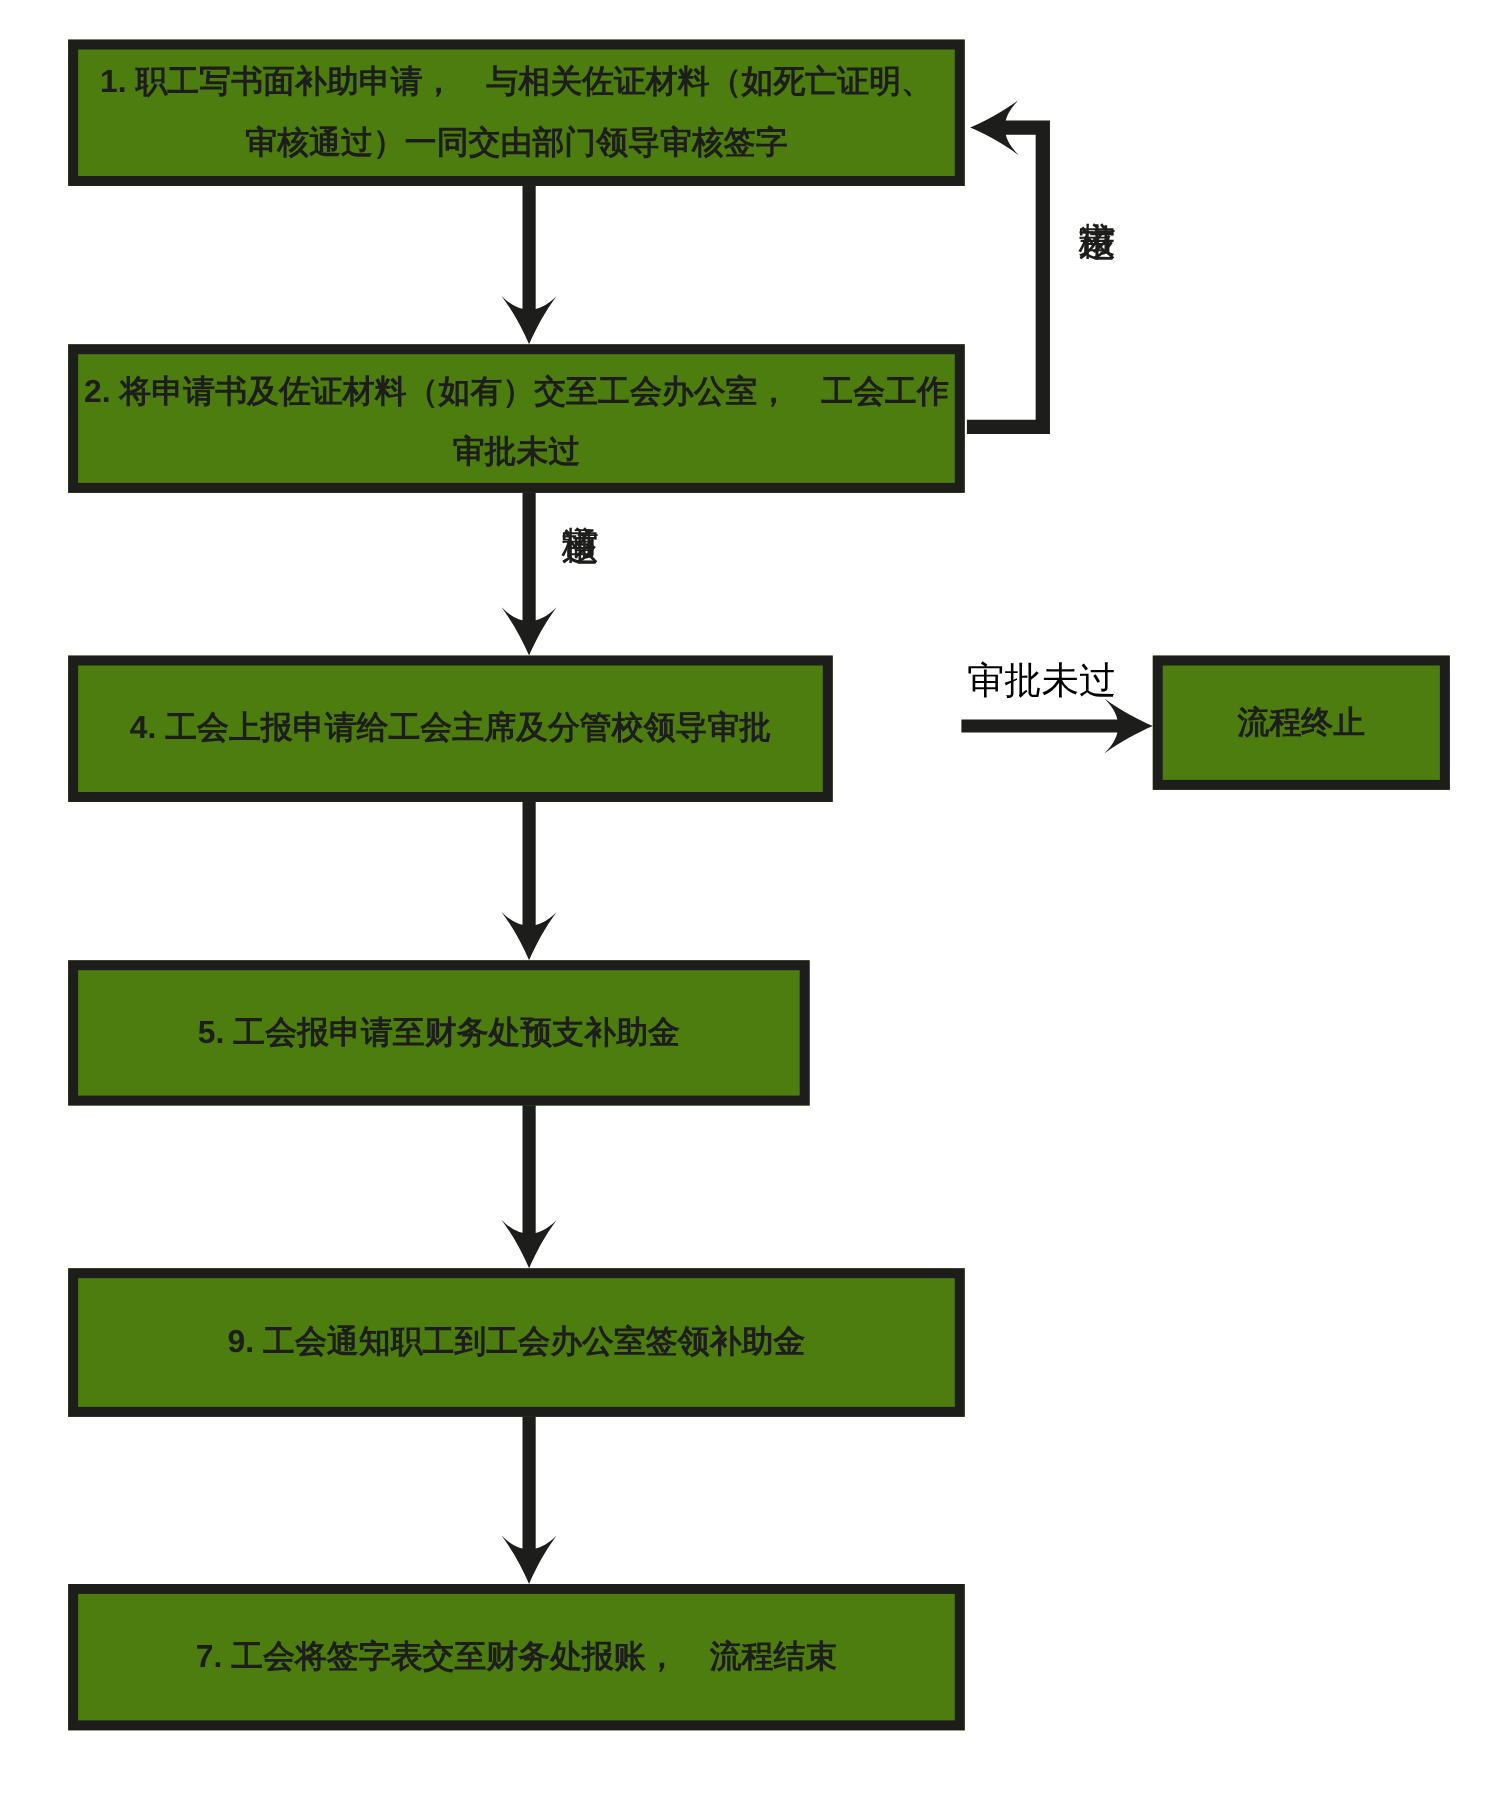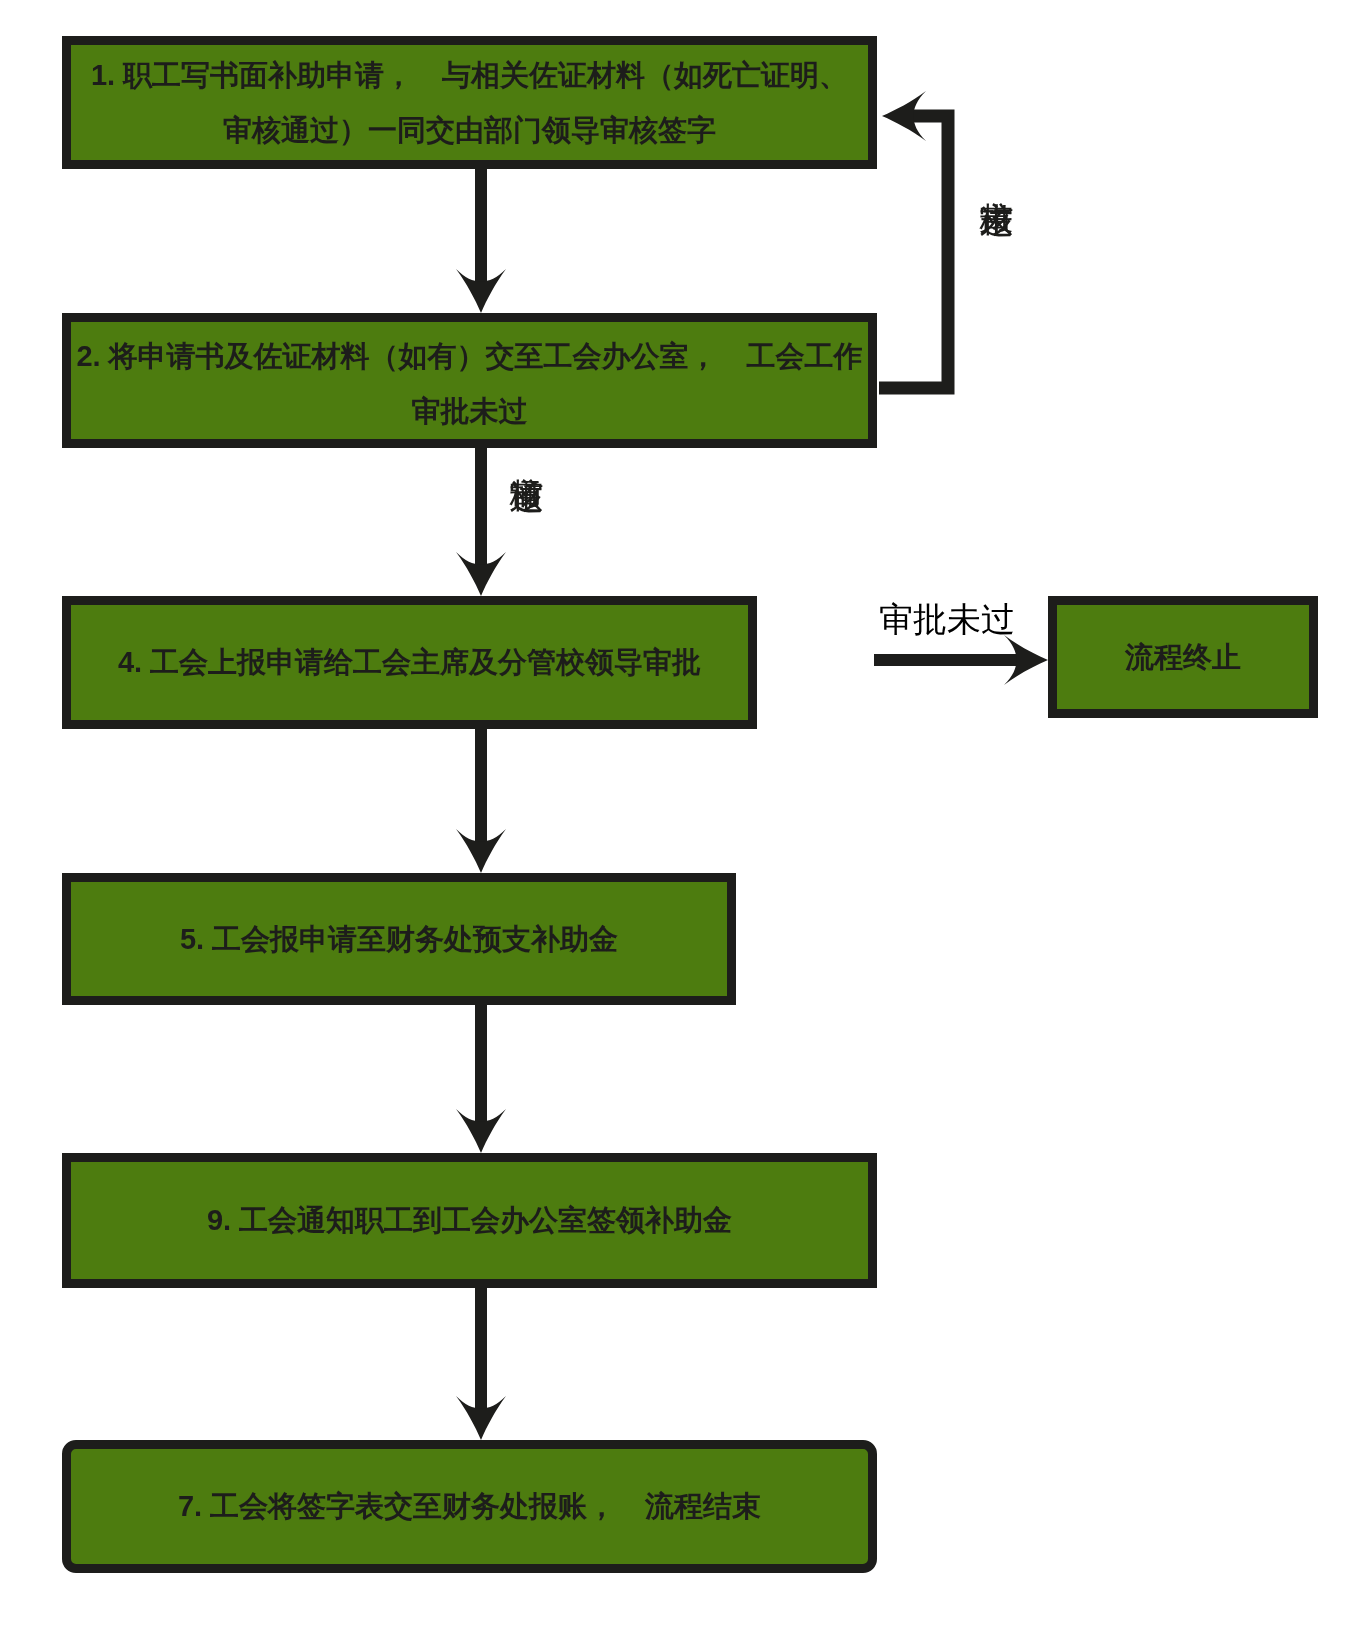--- a/index.html
+++ b/index.html
@@ -129,21 +129,21 @@
   </div>
 
   <div class="flow-box" style="left:62px; top:873px; width:674px; height:132px;">
     <span class="line">5. 工会报申请至财务处预支补助金</span>
   </div>
 
   <div class="flow-box" style="left:62px; top:1153px; width:815px; height:135px;">
     <span class="line">9. 工会通知职工到工会办公室签领补助金</span>
   </div>
 
-  <div class="flow-box" style="left:62px; top:1440px; width:815px; height:133px;border-radius:14px;">
+  <div class="flow-box" style="left:62px; top:1440px; width:815px; height:133px;">
     <span class="line">7. 工会将签字表交至财务处报账，　流程结束</span>
   </div>
 
   <div class="v-label" style="left:974px; top:174px;">审核未过</div>
 
   <div class="v-label" style="left:504px; top:450px;">审核通过</div>
 
   <div class="h-label" style="left:879px; top:600px; width:170px;">审批未过</div>
 
 </div>

